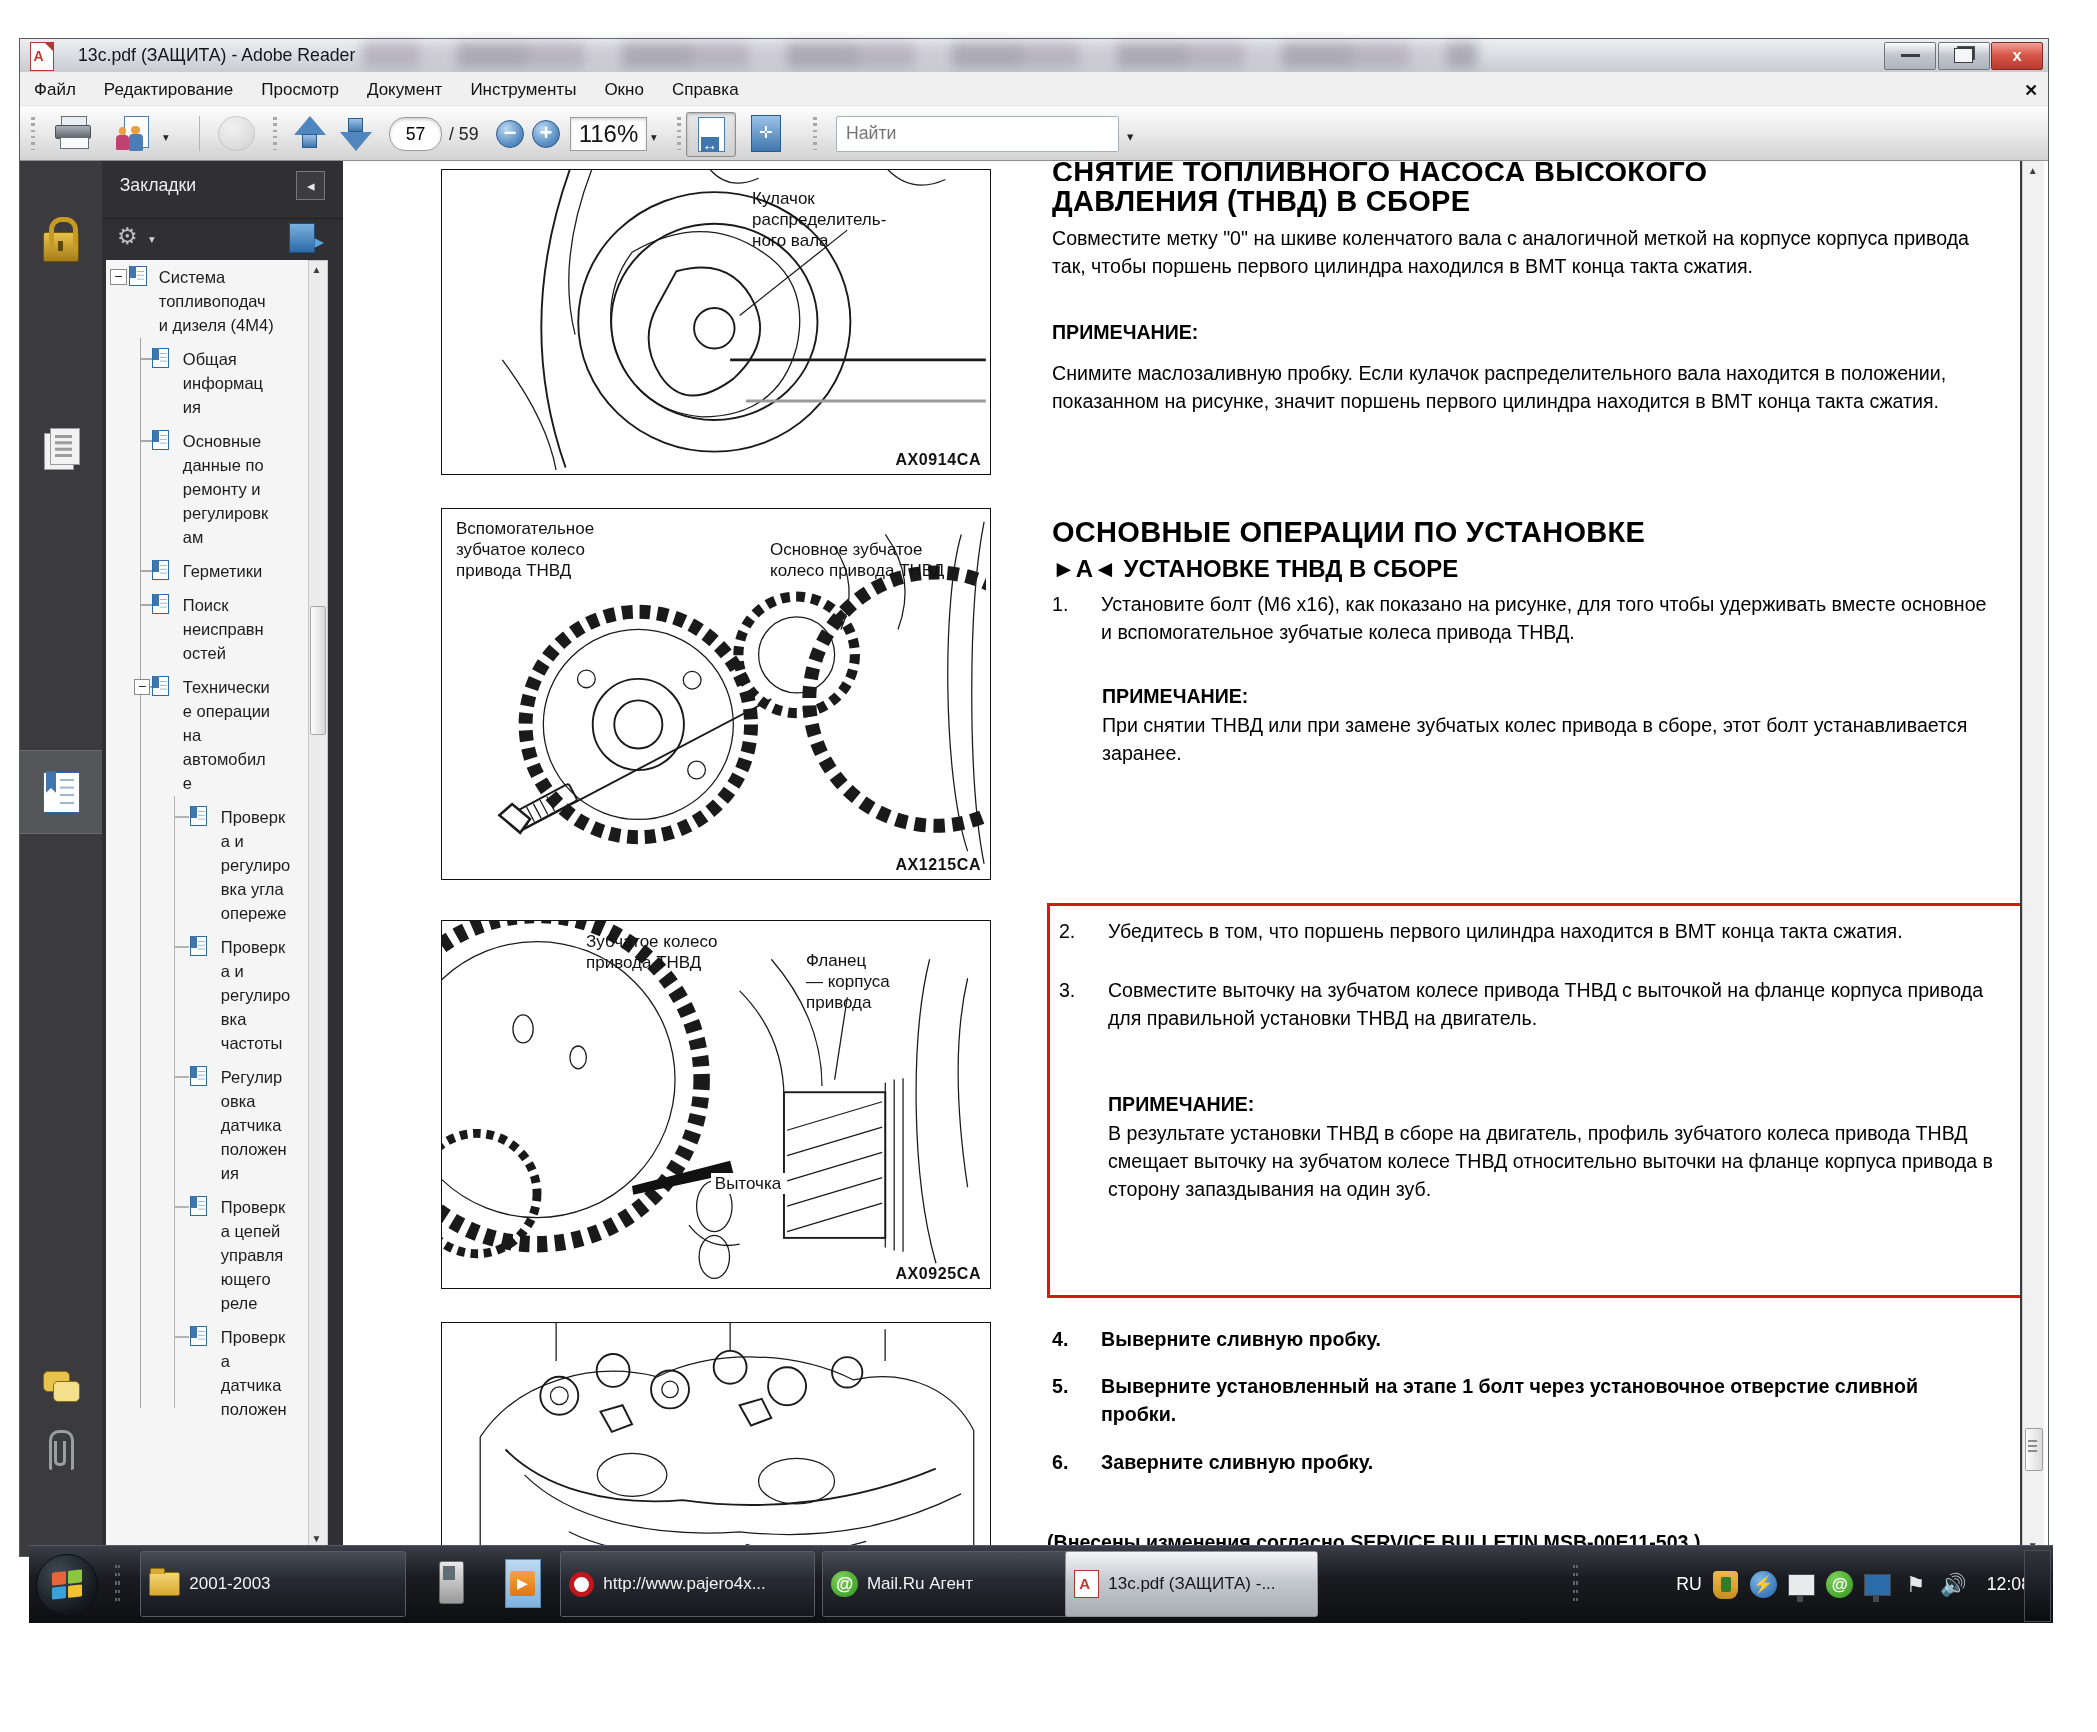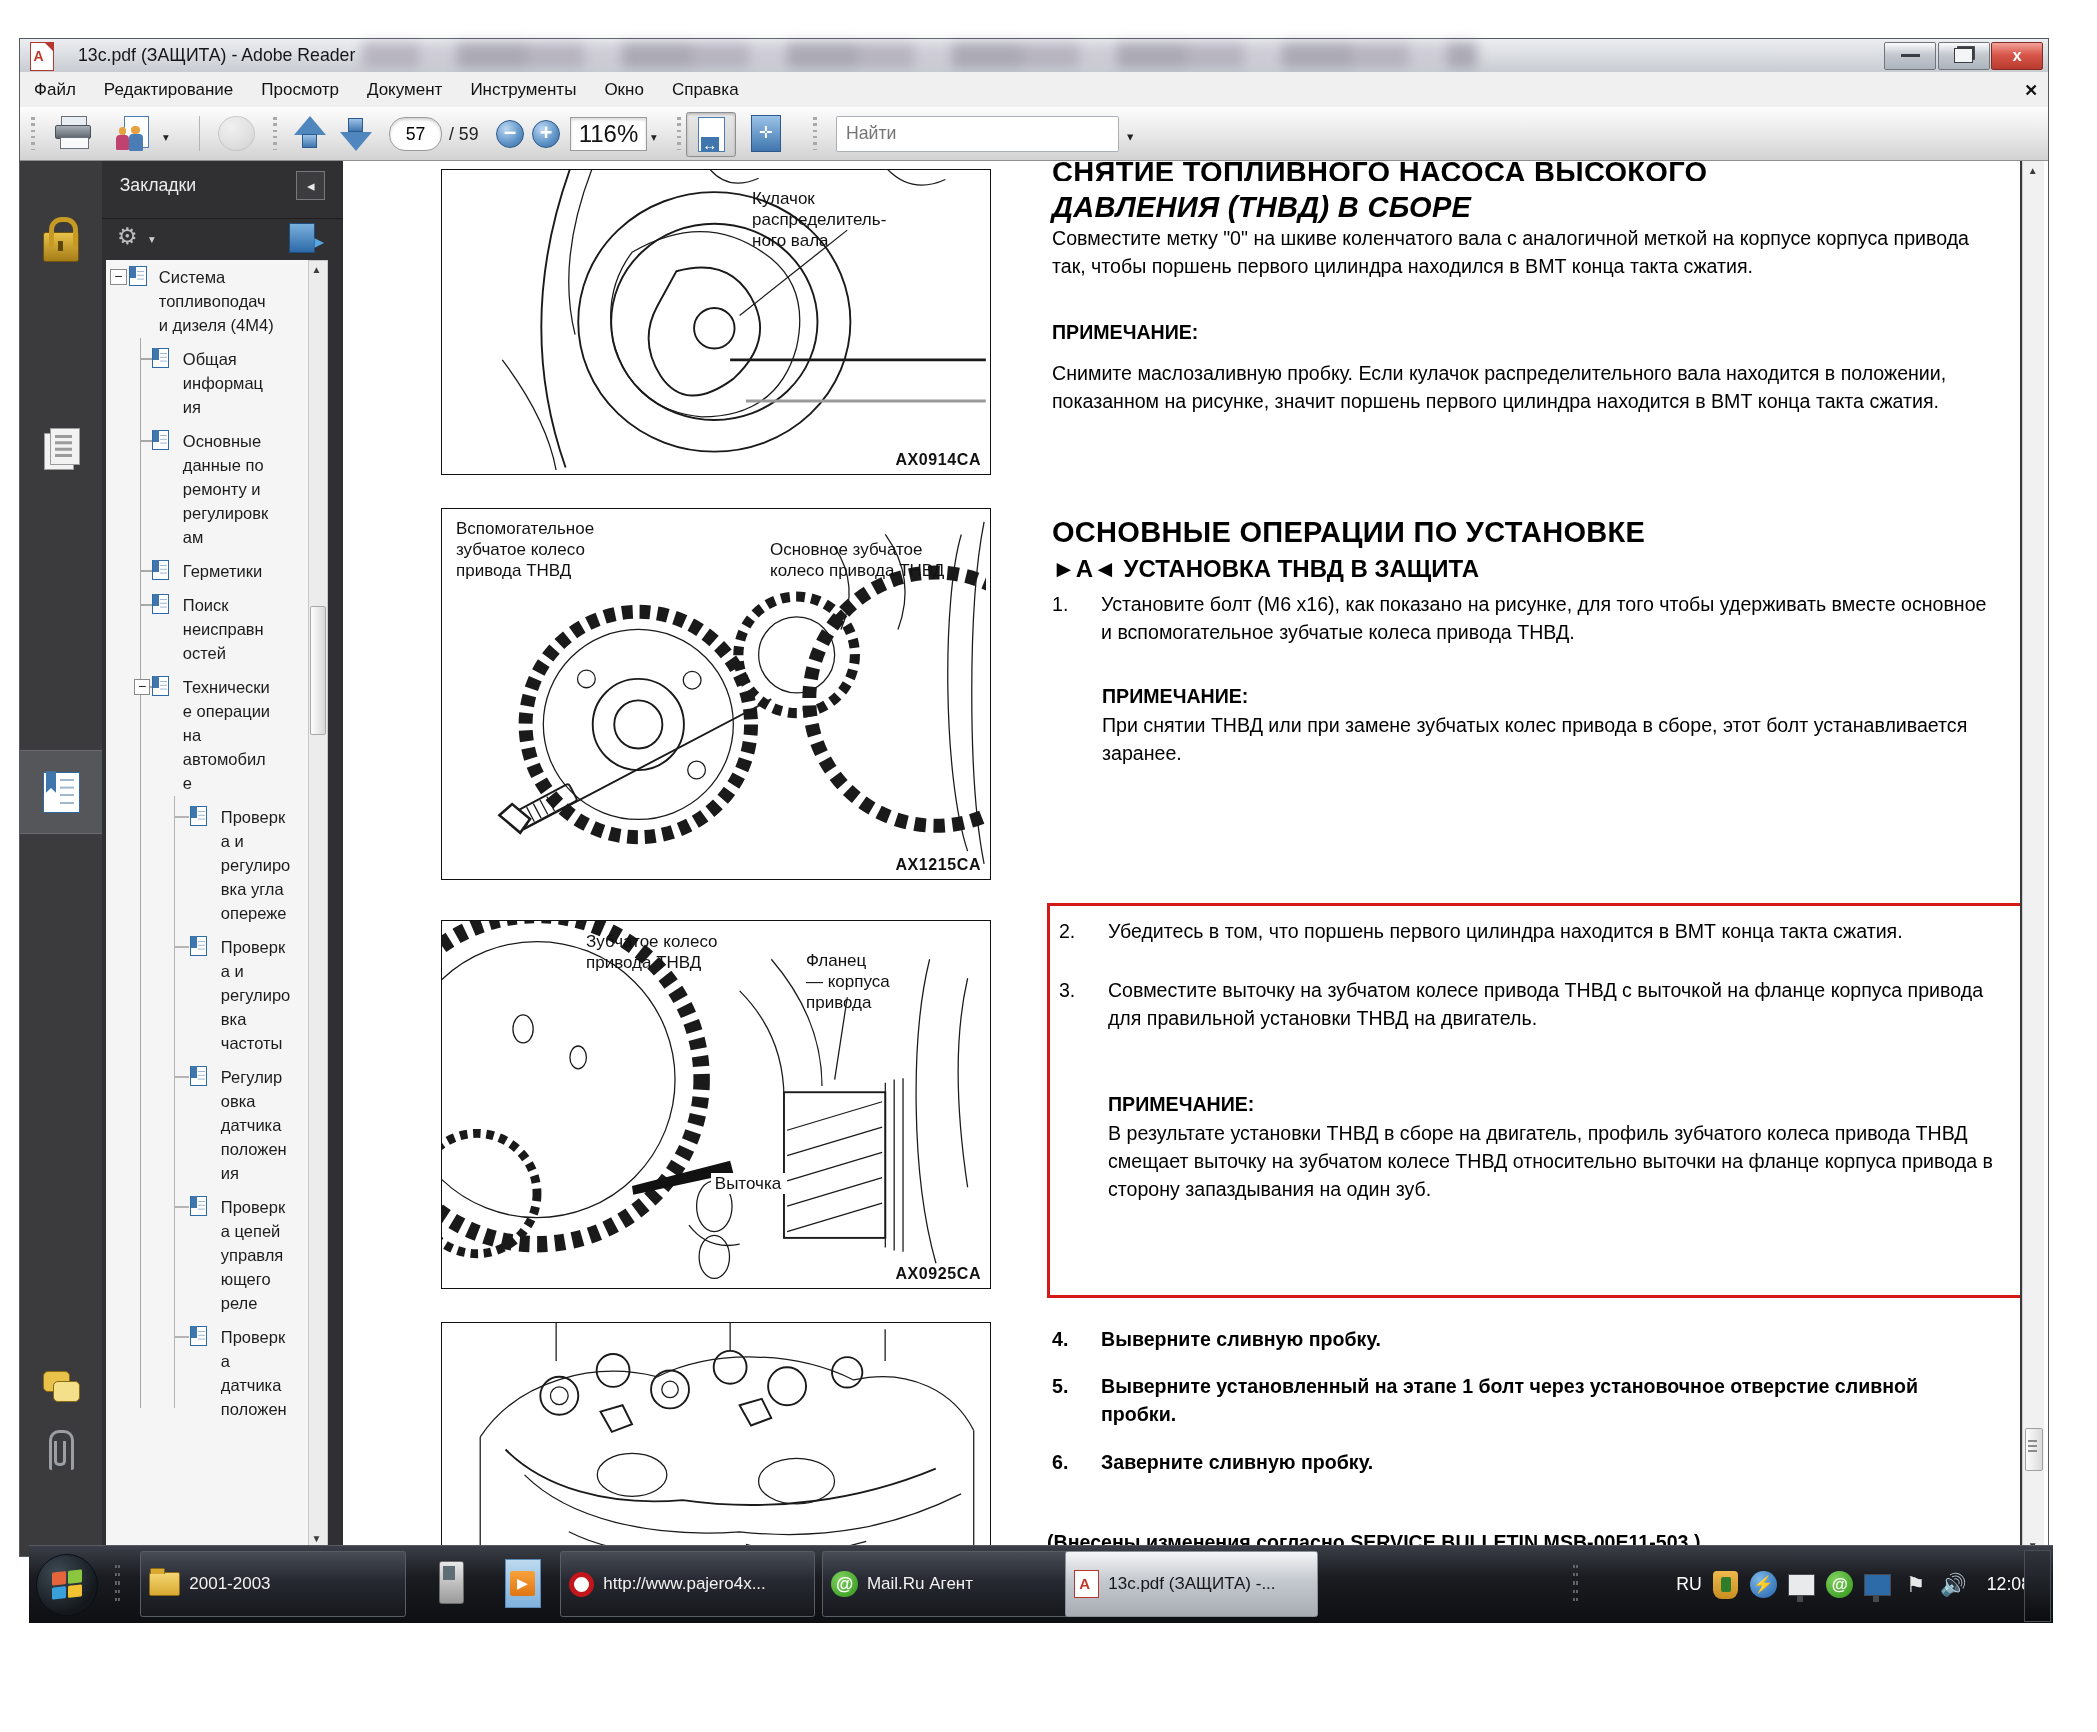--- a/index.html
+++ b/index.html
@@ -550,27 +550,27 @@
           <line x1="455" y1="0" x2="455" y2="44" stroke-width="2"></line>
           <line x1="700" y1="10" x2="700" y2="60" stroke-width="2"></line>
           <path d="M60 180 L 60 373 M840 170 L 840 373" stroke-width="2"></path>
           <path d="M200 330 q 80 40 180 30 M480 350 q 90 25 190 -5" stroke-width="2"></path>
         </svg>
       </div>
 
       <div class="doctext h-big" style="left:709px;top:-5px;width:937px;height:25px;overflow:hidden;">
         <span>СНЯТИЕ ТОПЛИВНОГО НАСОСА ВЫСОКОГО</span>
       </div>
-      <div class="doctext h-big" style="left:709px;top:30px;width:937px;font-style:italic;">ДАВЛЕНИЯ (ТНВД) В СБОРЕ</div>
+      <div class="doctext h-big" style="left:709px;top:24px;width:937px;">ДАВЛЕНИЯ (ТНВД) В СБОРЕ</div>
       <div class="doctext body-t" style="left:709px;top:63px;width:931px;">Совместите метку "0" на шкиве коленчатого вала с аналогичной меткой на корпусе корпуса привода так, чтобы поршень первого цилиндра находился в ВМТ конца такта сжатия.</div>
       <div class="doctext body-t bold-t" style="left:709px;top:157px;">ПРИМЕЧАНИЕ:</div>
       <div class="doctext body-t" style="left:709px;top:198px;width:931px;">Снимите маслозаливную пробку. Если кулачок распределительного вала находится в положении, показанном на рисунке, значит поршень первого цилиндра находится в ВМТ конца такта сжатия.</div>
 
       <div class="doctext h-big" style="left:709px;top:355px;width:937px;">ОСНОВНЫЕ ОПЕРАЦИИ ПО УСТАНОВКЕ</div>
-      <div class="doctext h-med" style="left:709px;top:394px;width:937px;">►А◄ УСТАНОВКА ТНВД В ЗАЩИТА</div>
+      <div class="doctext h-med" style="left:709px;top:394px;width:937px;">►А◄ УСТАНОВКЕ ТНВД В СБОРЕ</div>
       <div class="doctext body-t step" style="left:709px;top:429px;width:937px;">
         <span class="num">1.</span>
         <span>Установите болт (М6 х16), как показано на рисунке, для того чтобы удерживать вместе основное и вспомогательное зубчатые колеса привода ТНВД.</span>
       </div>
       <div class="doctext body-t bold-t" style="left:759px;top:521px;">ПРИМЕЧАНИЕ:</div>
       <div class="doctext body-t" style="left:759px;top:550px;width:882px;">При снятии ТНВД или при замене зубчатых колес привода в сборе, этот болт устанавливается заранее.</div>
 
       <div class="redbox" style="left:704px;top:742px;width:973px;height:389px;">
         <div class="doctext body-t step" style="left:8.9px;top:11.4px;width:931px;">
           <span class="num">2.</span>

